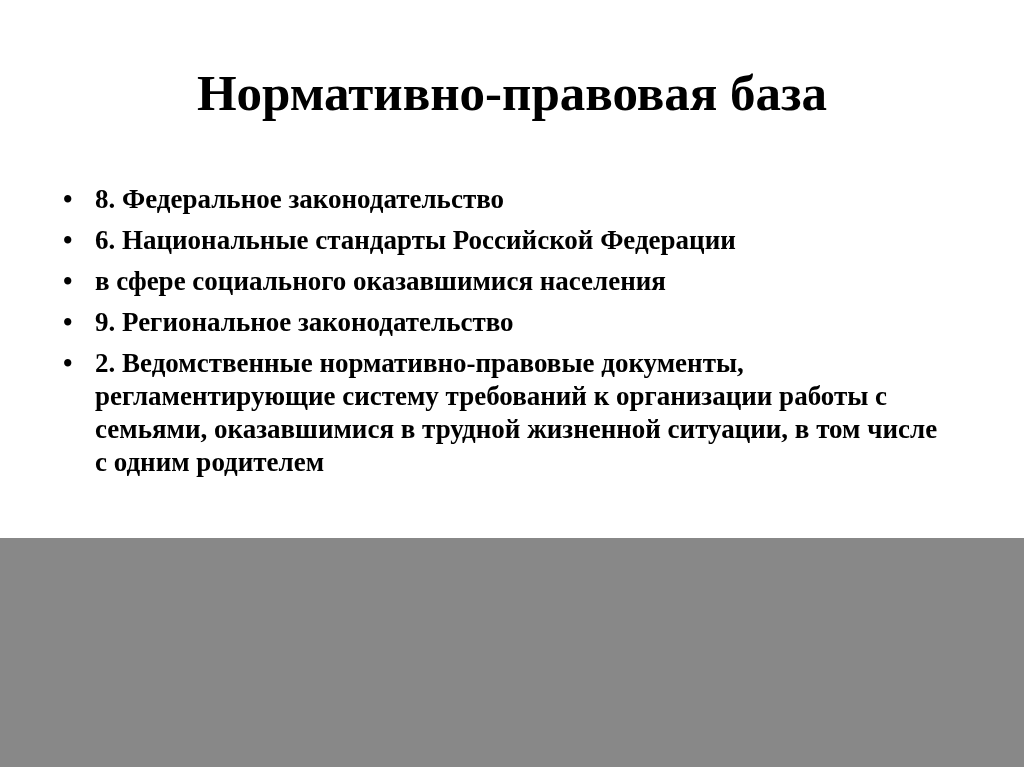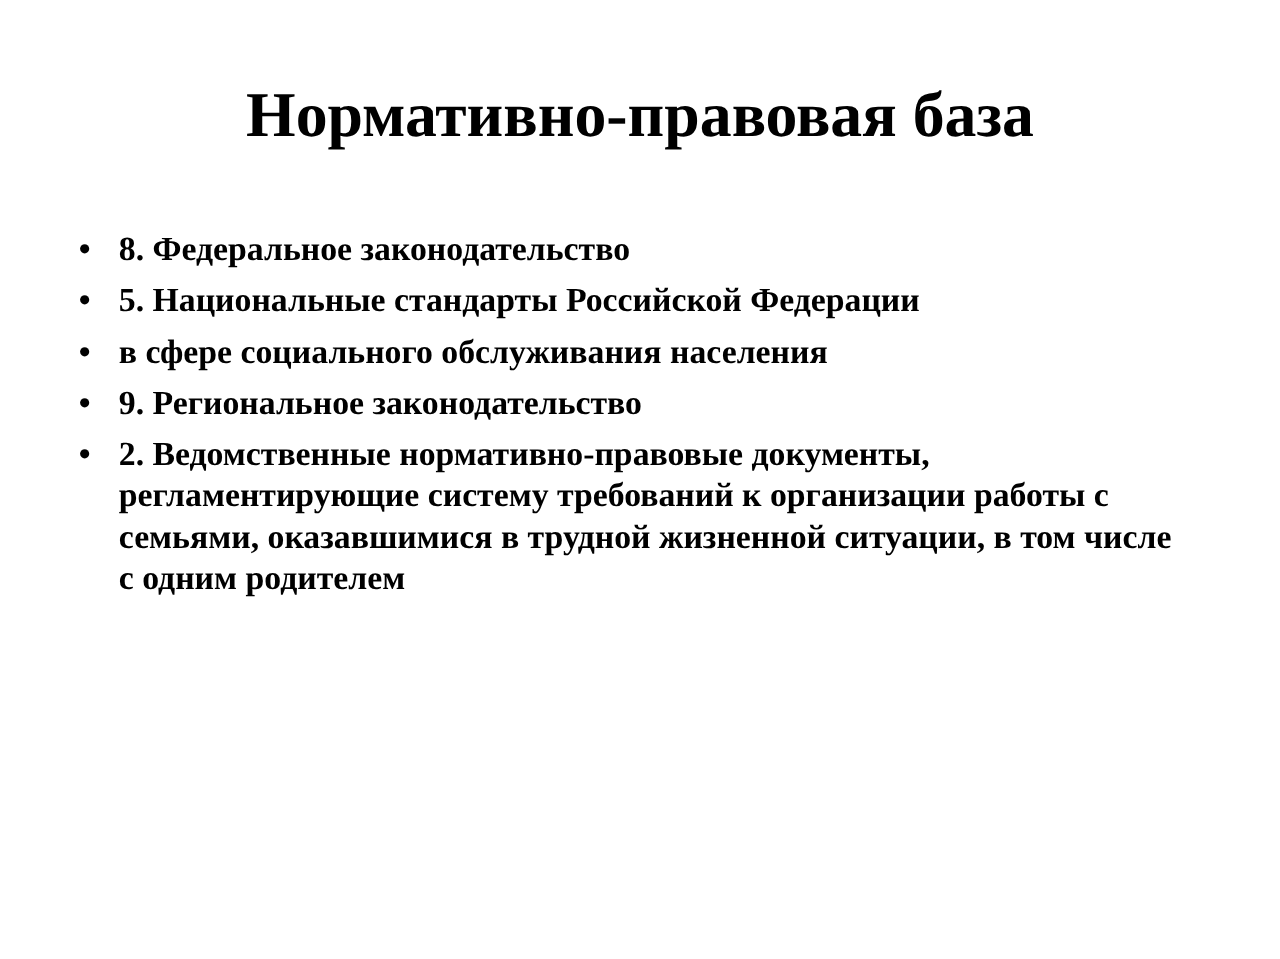--- a/index.html
+++ b/index.html
@@ -3,21 +3,21 @@
 <meta charset="utf-8">
 <style>
   html, body {
     margin: 0;
     padding: 0;
     background: #888;
   }
   .slide {
     position: relative;
     width: 1024px;
-    height: 767px;
+    height: 538px;
     background: #ffffff;
     overflow: hidden;
     font-family: "Liberation Serif", "DejaVu Serif", serif;
     color: #000000;
   }
   .slide-title {
     margin: 0;
     padding-top: 64px;
     text-align: center;
     font-size: 51px;
@@ -60,26 +60,26 @@
 
   <ul class="bullet-list">
 
     <li class="bullet-item">
       <span class="bullet-marker">•</span>
       <span class="bullet-text">8. Федеральное законодательство</span>
     </li>
 
     <li class="bullet-item">
       <span class="bullet-marker">•</span>
-      <span class="bullet-text">5. Национальные стандарты Российской Федерации</span>
+      <span class="bullet-text">6. Национальные стандарты Российской Федерации</span>
     </li>
 
     <li class="bullet-item">
       <span class="bullet-marker">•</span>
-      <span class="bullet-text">в сфере социального обслуживания населения</span>
+      <span class="bullet-text">в сфере социального оказавшимися населения</span>
     </li>
 
     <li class="bullet-item">
       <span class="bullet-marker">•</span>
       <span class="bullet-text">9. Региональное законодательство</span>
     </li>
 
     <li class="bullet-item">
       <span class="bullet-marker">•</span>
       <span class="bullet-text">2. Ведомственные нормативно-правовые документы, регламентирующие систему требований к организации работы с семьями, оказавшимися в трудной жизненной ситуации, в том числе с одним родителем</span>

